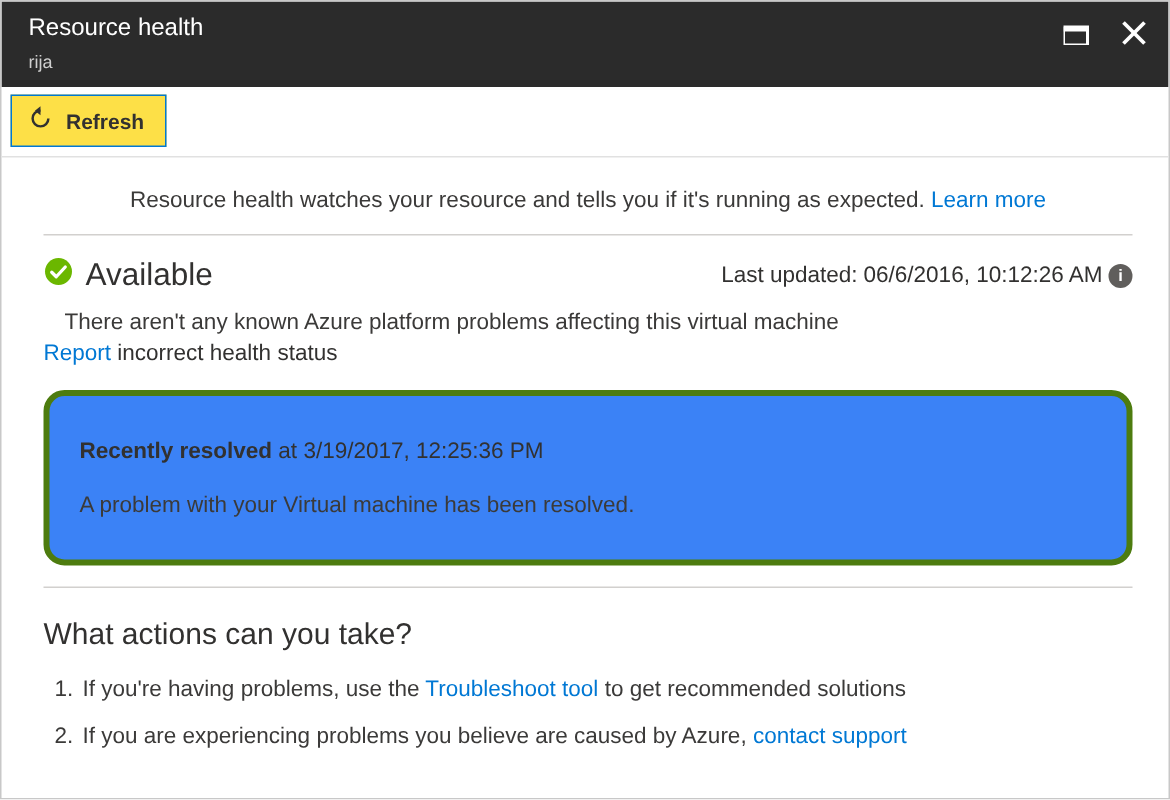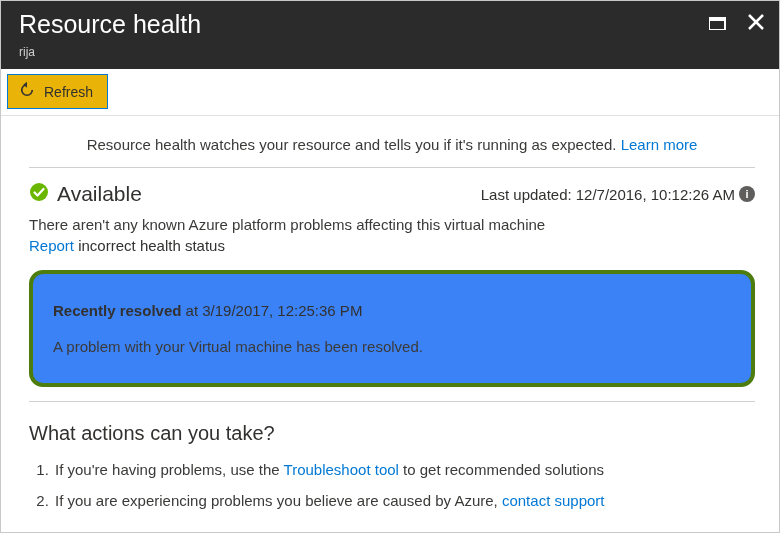--- a/index.html
+++ b/index.html
@@ -1,34 +1,34 @@
 <!DOCTYPE html>
 <html><head>
 <meta charset="utf-8">
 <style>
   * { box-sizing: border-box; margin: 0; padding: 0; }
   html, body { width: 780px; height: 533px; font-family: "Segoe UI", Arial, sans-serif; background: #fff; color: #323130; }
   .frame { width: 780px; height: 533px; border: 1px solid #c8c8c8; display: flex; flex-direction: column; overflow: hidden; }
   .titlebar { background: #2b2b2b; color: #fff; padding: 8px 14px 10px 18px; display: flex; align-items: flex-start; justify-content: space-between; }
   .titlebar-left { display: flex; flex-direction: column; }
-  .titlebar h1 { font-weight: 400; font-size: 25px; line-height: 1.2; }
+  .titlebar h1 { font-weight: 400; font-size: 16px; line-height: 1.2; }
   .titlebar .sub { font-size: 12px; color: #cfcfcf; margin-top: 6px; }
   .titlebar-ctrls { display: flex; gap: 18px; align-items: center; padding-top: 4px; }
   .titlebar-ctrls svg { display: block; }
   .toolbar { border-bottom: 1px solid #e1e1e1; padding: 5px 6px 6px 6px; }
-  .refresh-btn { display: inline-flex; align-items: center; gap: 8px; border: 1px solid #0078d4; background: #eab308; color: #323130; font-size: 14px; padding: 6px 14px 6px 10px; cursor: pointer; }
+  .refresh-btn { display: inline-flex; align-items: center; gap: 8px; border: 1px solid #0078d4; background: #fde047; color: #323130; font-size: 14px; padding: 6px 14px 6px 10px; cursor: pointer; font-weight: bold; }
   .content { padding: 14px 24px 20px 28px; overflow: auto; flex: 1; }
   .intro { font-size: 15px; color: #3b3a39; padding: 6px 0 14px 0; text-align: center; }
   .link { color: #0078d4; text-decoration: none; cursor: pointer; }
   hr.sep { border: none; border-top: 1px solid #d2d0ce; margin: 0; }
   .status-row { display: flex; align-items: center; justify-content: space-between; padding: 14px 0 6px 0; }
   .status-left { display: flex; align-items: center; gap: 8px; }
   .status-left h2 { font-size: 21px; font-weight: 400; color: #323130; }
   .status-right { display: flex; align-items: center; gap: 4px; font-size: 15px; color: #323130; white-space: nowrap; }
-  .status-msg { font-size: 15px; color: #3b3a39; padding: 4px 0 2px 0; }
+  .status-msg { font-size: 15px; color: #3b3a39; padding: 4px 0 2px 0; margin-left: 14px; }
   .report-line { font-size: 15px; padding: 2px 0 12px 0; }
   .resolved-box { border: 4px solid #4d7c0f; border-radius: 14px; background: #3b82f6; padding: 28px 20px; margin: 4px 0 14px 0; }
   .resolved-box .l1 { font-size: 15px; color: #323130; margin-bottom: 4px; }
   .resolved-box .l1 b { font-weight: 600; }
   .resolved-box .l2 { font-size: 15px; color: #3b3a39; margin-top: 19px; }
   .actions-h { font-size: 20px; font-weight: 400; padding: 20px 0 12px 0; color: #323130; }
   ol.actions { list-style: decimal; padding-left: 24px; font-size: 15px; color: #3b3a39; }
   ol.actions li { padding: 4px 0 10px 2px; }
   .info-dot { width: 16px; height: 16px; border-radius: 50%; background: #605e5c; color: #fff; font-size: 11px; font-weight: 700; display: inline-flex; align-items: center; justify-content: center; cursor: pointer; }
 </style>
@@ -82,21 +82,21 @@
         <span>
           <svg width="20" height="20" viewBox="0 0 20 20">
               <circle cx="10" cy="10" r="9" fill="#6bb700"></circle>
               <path d="M5.5 10.5 L8.5 13.5 L14.5 7" stroke="#fff" stroke-width="2.2" fill="none" stroke-linecap="round" stroke-linejoin="round"></path>
             </svg>
         </span>
         <h2>Available</h2>
       </div>
       <div class="status-right">
         <span>Last updated:</span>
-        <span>12/7/2016, 10:12:26 AM</span>
+        <span>06/6/2016, 10:12:26 AM</span>
         <span class="info-dot">i</span>
       </div>
     </div>
 
     <div class="status-msg">There aren't any known Azure platform problems affecting this virtual machine</div>
     <div class="report-line">
       <a class="link">Report</a><span> incorrect health status</span>
     </div>
 
     <div class="resolved-box">

